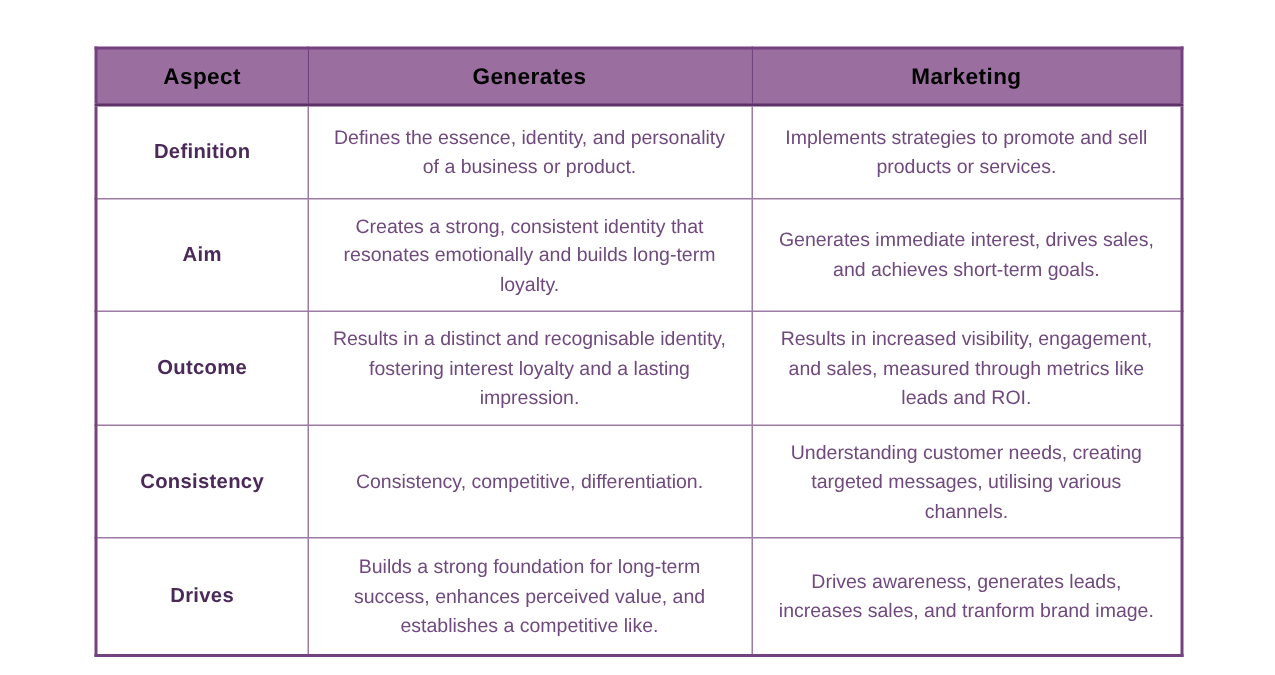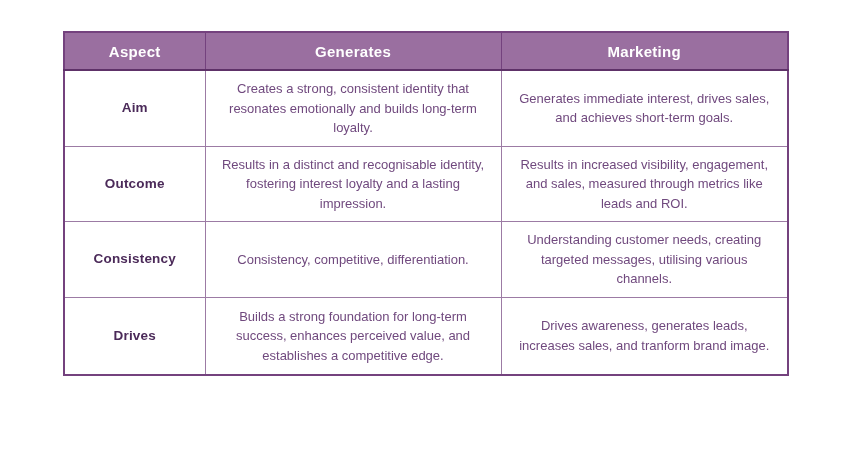--- a/index.html
+++ b/index.html
@@ -21,21 +21,21 @@
     border-collapse: collapse;
     table-layout: fixed;
     border: 2px solid #74427E;
   }
   table.cmp col.c-aspect    { width: 141px; }
   table.cmp col.c-branding  { width: 296px; }
   table.cmp col.c-marketing { width: 287px; }
 
   table.cmp th {
     background: #9A6FA0;
-    color: #ffffff;
+    color: #000000;
     font-size: 15px;
     font-weight: 700;
     letter-spacing: 0.3px;
     height: 38px;
     border: 1.5px solid #74427E;
     border-bottom: 2px solid #5E3168;
     text-align: center;
     vertical-align: middle;
   }
   table.cmp td {
@@ -71,35 +71,40 @@
       <col class="c-marketing">
     </colgroup>
     <thead>
       <tr>
         <th>Aspect</th>
         <th>Generates</th>
         <th>Marketing</th>
       </tr>
     </thead>
     <tbody>
+      <tr class="r0">
+        <td class="aspect">Definition</td>
+        <td>Defines the essence, identity, and personality of a business or product.</td>
+        <td>Implements strategies to promote and sell products or services.</td>
+      </tr>
       <tr class="r1">
         <td class="aspect">Aim</td>
         <td>Creates a strong, consistent identity that resonates emotionally and builds long-term loyalty.</td>
         <td>Generates immediate interest, drives sales, and achieves short-term goals.</td>
       </tr>
       <tr class="r2">
         <td class="aspect">Outcome</td>
         <td>Results in a distinct and recognisable identity, fostering interest loyalty and a lasting impression.</td>
         <td>Results in increased visibility, engagement, and sales, measured through metrics like leads and ROI.</td>
       </tr>
       <tr class="r3">
         <td class="aspect">Consistency</td>
         <td>Consistency, competitive, differentiation.</td>
         <td>Understanding customer needs, creating targeted messages, utilising various channels.</td>
       </tr>
       <tr class="r4">
         <td class="aspect">Drives</td>
-        <td>Builds a strong foundation for long-term success, enhances perceived value, and establishes a competitive edge.</td>
+        <td>Builds a strong foundation for long-term success, enhances perceived value, and establishes a competitive like.</td>
         <td>Drives awareness, generates leads, increases sales, and tranform brand image.</td>
       </tr>
     </tbody>
   </table>
 </div>
 
 </body></html>

